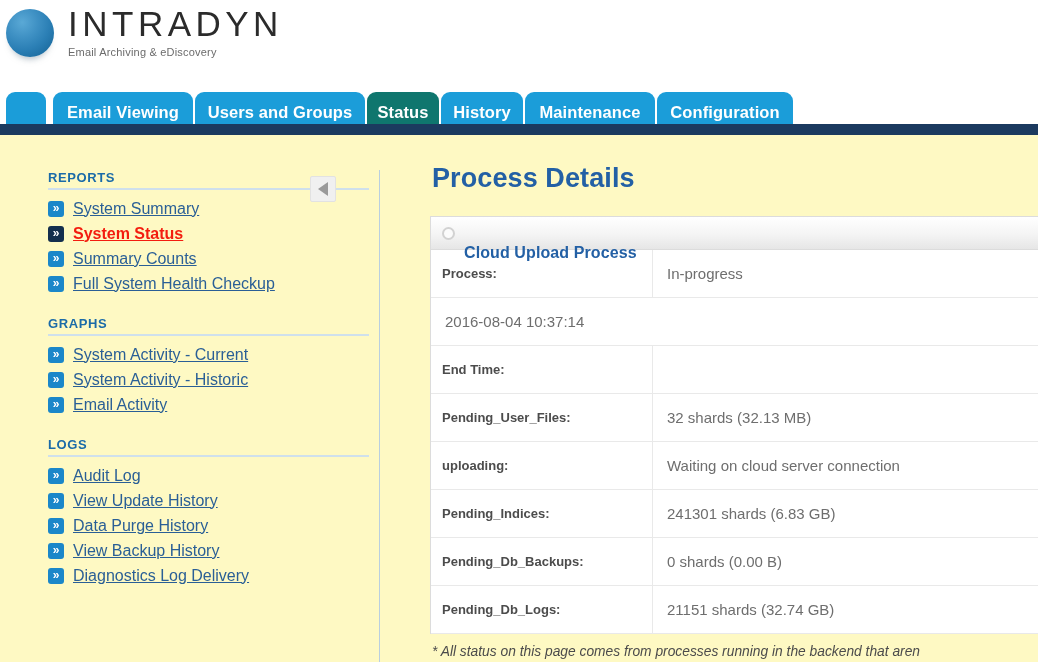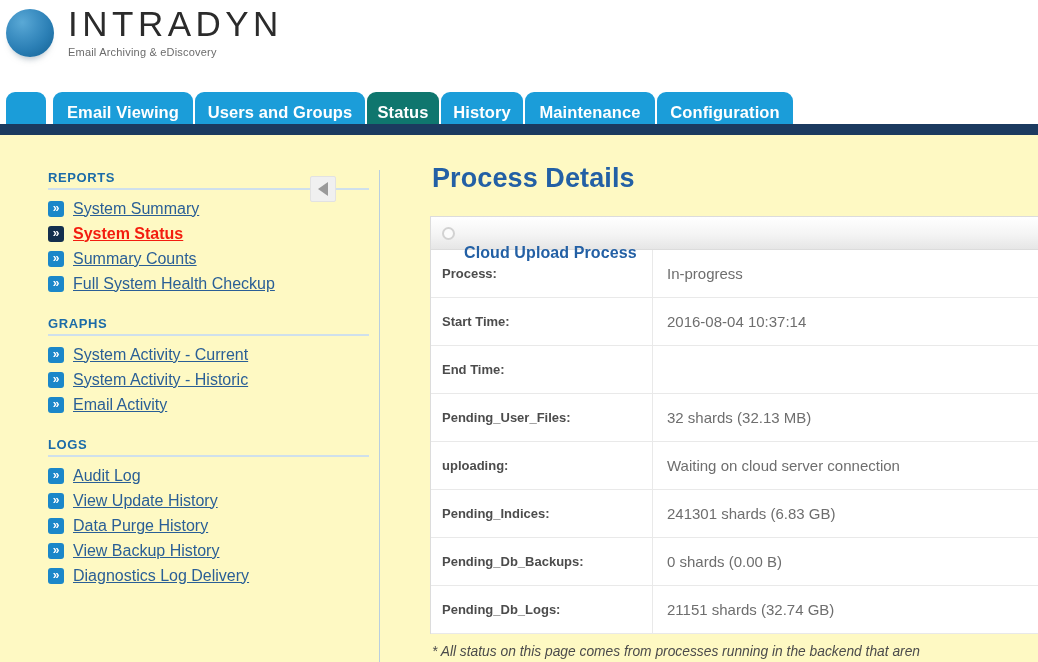--- a/index.html
+++ b/index.html
@@ -236,21 +236,20 @@
         <div class="panel-head">
           <span class="radio-circle"></span>
           <span class="panel-head-title">Cloud Upload Process</span>
         </div>
         <div id="detail-rows">
             <div class="row">
               <div class="k">Process:</div>
               <div class="v">In-progress</div>
             </div>
             <div class="row">
-              <div class="k">Start Time:</div>
               <div class="v">2016-08-04 10:37:14</div>
             </div>
             <div class="row">
               <div class="k">End Time:</div>
               <div class="v"></div>
             </div>
             <div class="row">
               <div class="k">Pending_User_Files:</div>
               <div class="v">32 shards (32.13 MB)</div>
             </div>

